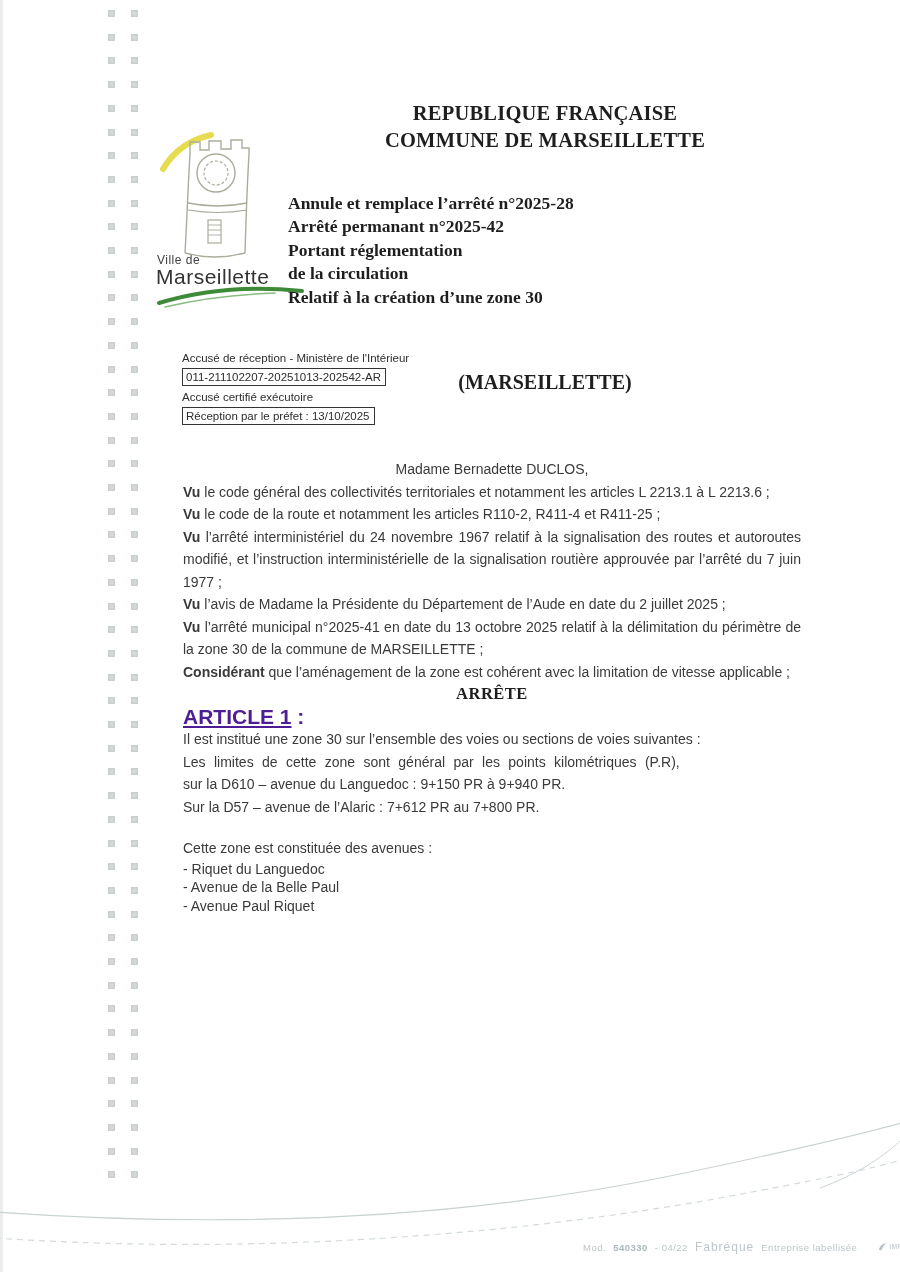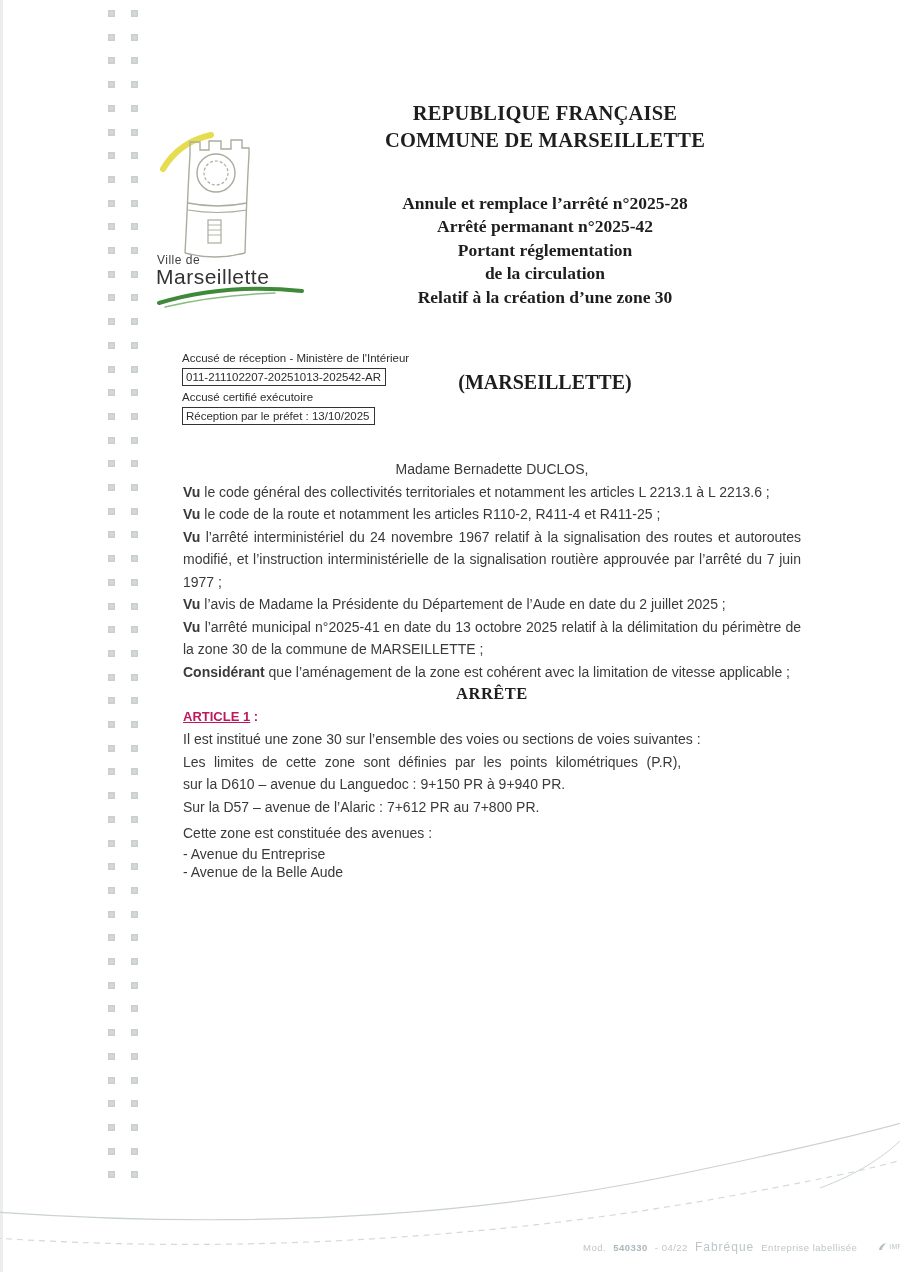--- a/index.html
+++ b/index.html
@@ -16,21 +16,21 @@
   .perf-sq{position:absolute;width:7px;height:7px;background:#d4d8d9;box-shadow:inset 0 0 0 1.5px #c9cfd0;}
   
   .logo{position:absolute;left:155px;top:125px;width:152px;height:195px;}
   .logo svg{position:absolute;left:0;top:0;}
   .logo .ville{position:absolute;left:2px;top:128px;font-size:12px;color:#3f3f3f;letter-spacing:.5px;}
   .logo .marseillette{position:absolute;left:1px;top:140px;font-size:21px;color:#333;letter-spacing:.5px;}
   
   .header-col{position:absolute;left:288px;top:100px;width:514px;text-align:center;
     font-family:"Liberation Serif", serif;font-weight:bold;color:#1e1e1e;}
   .header-col .h-line{font-size:20.5px;line-height:27px;letter-spacing:.2px;}
-  .subtitle-col{position:absolute;left:288px;top:192px;width:514px;text-align:center;
+  .subtitle-col{position:absolute;left:288px;top:192px;width:514px;
     font-family:"Liberation Serif", serif;font-weight:bold;color:#1e1e1e;
     font-size:17.5px;line-height:23.4px;}
   .subtitle-col .shift-right{transform:translateX(32px);}
   .commune-line{position:absolute;left:288px;top:371px;width:514px;text-align:center;
     font-family:"Liberation Serif", serif;font-weight:bold;font-size:20px;color:#1e1e1e;}
   
   .accuse{position:absolute;left:182px;top:352px;font-size:11.5px;color:#2d2d2d;}
   .accuse .a-label{margin-bottom:4px;white-space:nowrap;}
   .accuse .a-box{border:1px solid #333;padding:2px 4px 2px 3px;width:fit-content;margin-bottom:5px;white-space:nowrap;background:#fff;}
   
@@ -40,25 +40,25 @@
   .lead-bold{font-weight:bold;}
   .m-salut{margin-bottom:16px;text-align:center;}
   .m-vu1{margin-bottom:14px;}
   .m-vu2{margin-bottom:10px;}
   .m-vu3{margin-bottom:12px;}
   .m-vu4{margin-bottom:13px;}
   .m-vu5{margin-bottom:8px;}
   .m-consid{margin-bottom:10px;}
   .arrete-heading{text-align:center;font-family:"Liberation Serif", serif;font-weight:bold;
     font-size:16.5px;color:#1e1e1e;margin:0 0 20px 0;letter-spacing:.5px;}
-  .article-title{margin:0 0 8px 0;font-weight:bold;font-size:13px;color:#be185d;}
+  .article-title{margin:0 0 8px 0;font-weight:bold;font-size:21px;color:#4c1d95;}
   .article-title .u{text-decoration:underline;}
   .article-lines div{min-height:22.5px;}
   .article-lines .wide-space{word-spacing:4.5px;}
-  .m-article{margin-bottom:4px;}
+  .m-article{margin-bottom:19px;}
   .m-zone{margin-bottom:16px;}
   .avenues div{line-height:18.6px;}
   
   .footer{position:absolute;left:583px;top:1240px;display:flex;align-items:baseline;gap:7px;
     font-size:9.5px;color:#bcc6c9;letter-spacing:.5px;white-space:nowrap;}
   .footer .f-bold{font-weight:bold;color:#aab8bc;}
   .footer .f-brand{font-size:12px;letter-spacing:1px;}
   .footer .f-eco{display:flex;align-items:center;gap:2px;font-size:6.5px;letter-spacing:.5px;color:#b3bfc2;margin-left:14px;}
   
   .curves{position:absolute;left:0;top:1112px;width:900px;height:160px;pointer-events:none;}
@@ -235,30 +235,31 @@
   <p class="p-just m-vu5"><span class="lead-bold">Vu</span><span> l’arrêté municipal n°2025-41 en date du 13 octobre 2025 relatif à la délimitation du périmètre de la zone 30 de la commune de MARSEILLETTE ;</span></p>
 
   <p class="p-just m-consid"><span class="lead-bold">Considérant</span><span> que l’aménagement de la zone est cohérent avec la limitation de vitesse applicable ;</span></p>
 
   <p class="arrete-heading">ARRÊTE</p>
 
   <p class="article-title"><span class="u">ARTICLE 1</span><span> :</span></p>
 
   <div class="article-lines m-article">
     <div>Il est institué une zone 30 sur l’ensemble des voies ou sections de voies suivantes :</div>
-    <div class="wide-space">Les limites de cette zone sont définies par les points kilométriques (P.R),</div>
+    <div class="wide-space">Les limites de cette zone sont général par les points kilométriques (P.R),</div>
     <div>sur la D610 – avenue du Languedoc : 9+150 PR à 9+940 PR.</div>
     <div>Sur la D57 – avenue de l’Alaric : 7+612 PR au 7+800 PR.</div>
   </div>
 
   <p class="m-zone">Cette zone est constituée des avenues :</p>
 
   <div class="avenues">
-    <div>- Avenue du Entreprise</div>
-    <div>- Avenue de la Belle Aude</div>
+    <div>- Riquet du Languedoc</div>
+    <div>- Avenue de la Belle Paul</div>
+    <div>- Avenue Paul Riquet</div>
   </div>
 </div>
 
 <svg class="curves" viewBox="0 0 900 160">
   <path d="M-5,100 C 250,118 480,104 680,62 C 790,39 855,24 905,10" fill="none" stroke="#c9d1d3" stroke-width="1.2"></path>
   <path d="M820,76 C 858,62 885,44 903,26" fill="none" stroke="#ccd4d6" stroke-width="1"></path>
   <path d="M-5,126 C 260,144 520,122 720,86 C 812,69 872,57 905,47" fill="none" stroke="#d2dadc" stroke-width="1.2" stroke-dasharray="6,5"></path>
 </svg>
 
 <div class="footer">

